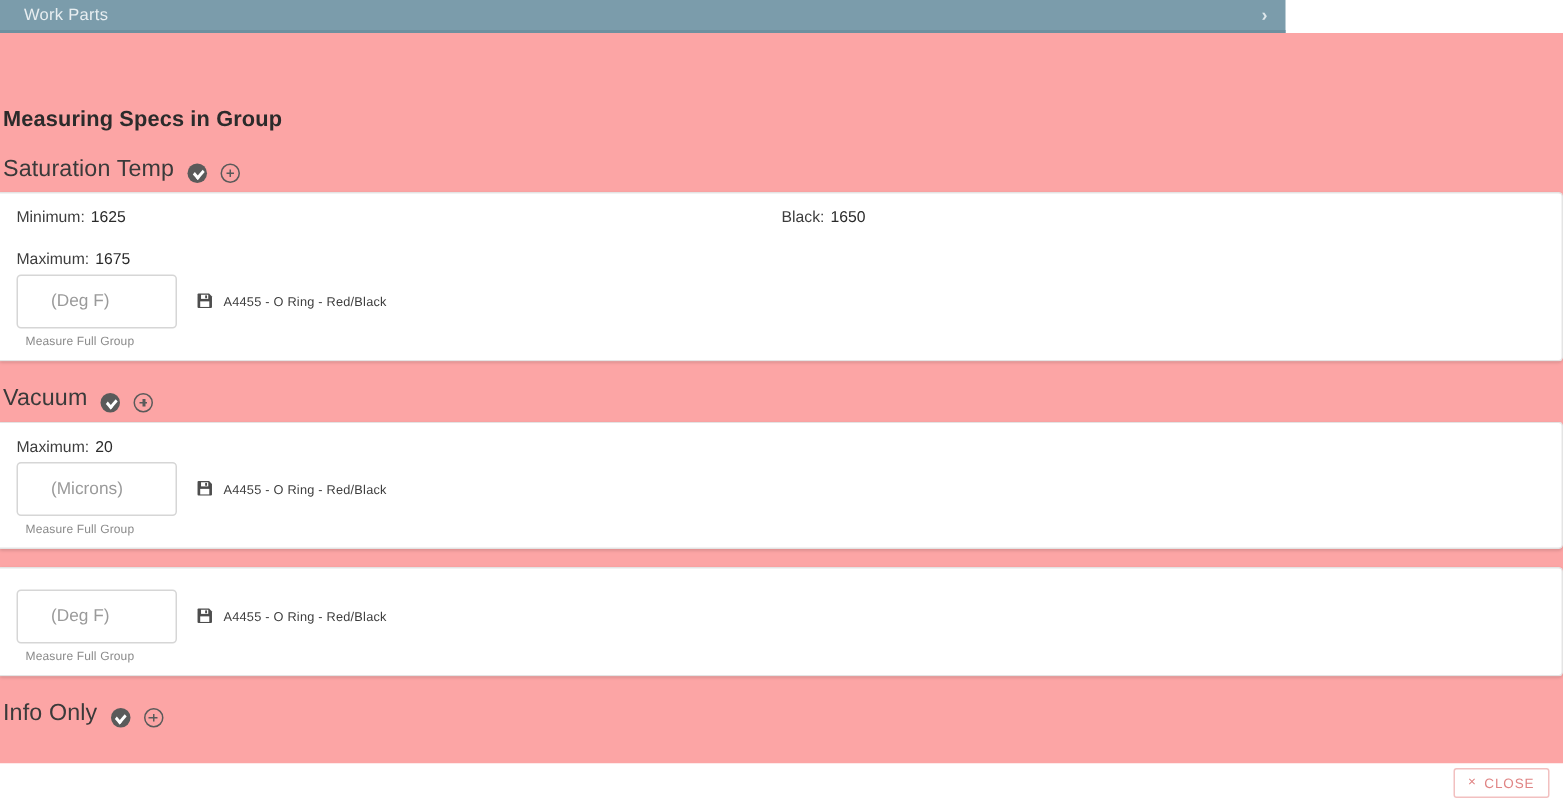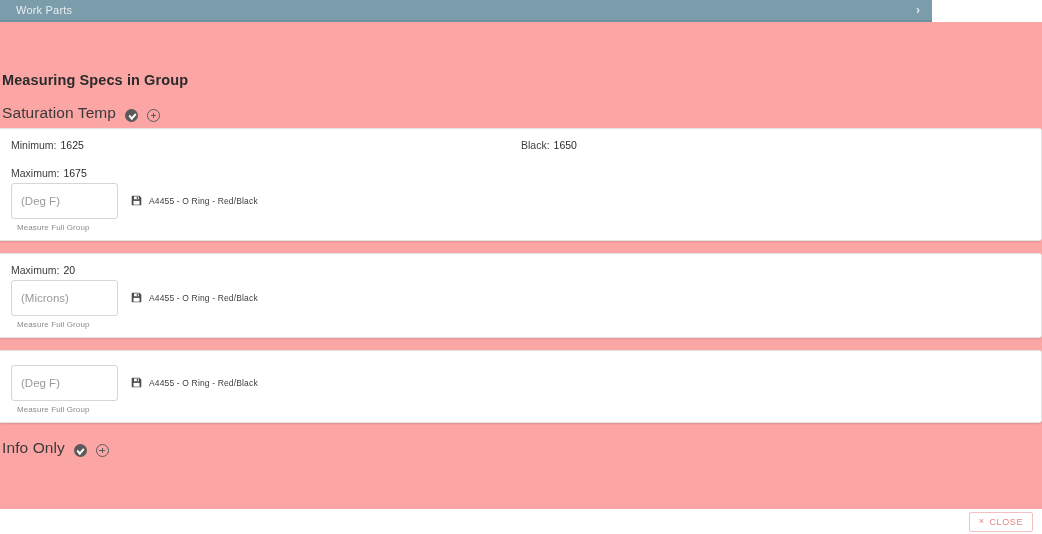--- a/index.html
+++ b/index.html
@@ -14,21 +14,21 @@
     font-family: "Liberation Sans", sans-serif;
     color: #333333;
     overflow: hidden;
     position: relative;
   }
 
   
   .appbar {
     position: absolute;
     top: 0; left: 0;
-    width: 932px;
+    width: 857px;
     height: 22px;
     background: #7b9cab;
     border-bottom: 2px solid #6e909f;
     display: flex;
     align-items: center;
     padding: 0 10px 0 16px;
   }
   .appbar-title {
     color: #e8eef1;
     font-size: 11px;
@@ -145,21 +145,21 @@
   .entry-input-wrap { width: 107px; }
   .entry-input {
     width: 107px;
     height: 36px;
     border: 1px solid #d6d6d6;
     border-radius: 3px;
     background: #fff;
     font-family: "Liberation Sans", sans-serif;
     font-size: 11.5px;
     color: #333;
-    padding: 0 9px;
+    padding: 0 22px;
     outline: none;
   }
   .entry-input::placeholder { color: #9a9a9a; }
   .entry-caption {
     font-size: 8px;
     color: #8b8b8b;
     margin-top: 4px;
     padding-left: 6px;
     letter-spacing: .1px;
   }
@@ -247,20 +247,29 @@
                   <rect x="8.4" y="2.8" width="1.8" height="2.8" fill="#4d4d4d"></rect>
                   <rect x="3.6" y="8.6" width="8.8" height="5.4" fill="#ffffff"></rect>
                 </svg>
               </span>
               <span class="part-text">A4455 - O Ring - Red/Black</span>
             </div>
           </div>
         </div>
       </div>
       <div class="group">
+        <div class="group-head">
+          <span class="group-name">Vacuum</span>
+          <span class="icon-btn">
+            <span class="circle-chevron"></span>
+          </span>
+          <span class="icon-btn">
+            <span class="circle-plus"></span>
+          </span>
+        </div>
         <div class="card">
           <div class="spec-line">
             <div class="spec-min"><span class="spec-label">Maximum:</span><span class="spec-value">20</span></div>
           </div>
           <div class="entry-row">
             <div class="entry-input-wrap"><input class="entry-input" type="text" placeholder="(Microns)" style=""><div class="entry-caption">Measure Full Group</div></div>
             <div class="part-row">
               <span>
                 <svg class="save-icon" width="11" height="11" viewBox="0 0 16 16" aria-hidden="true">
                   <path fill="#4d4d4d" d="M2 1h10.2L15 3.8V14a1 1 0 0 1-1 1H2a1 1 0 0 1-1-1V2a1 1 0 0 1 1-1z"></path>

